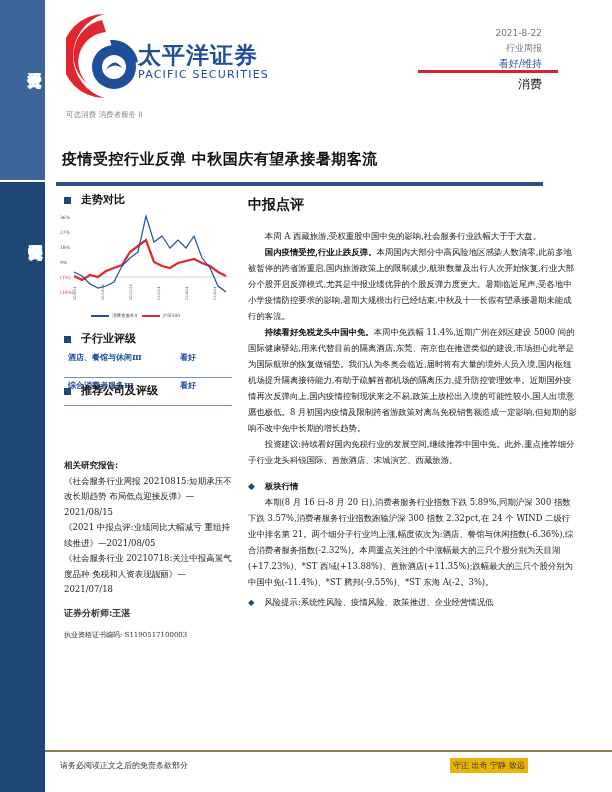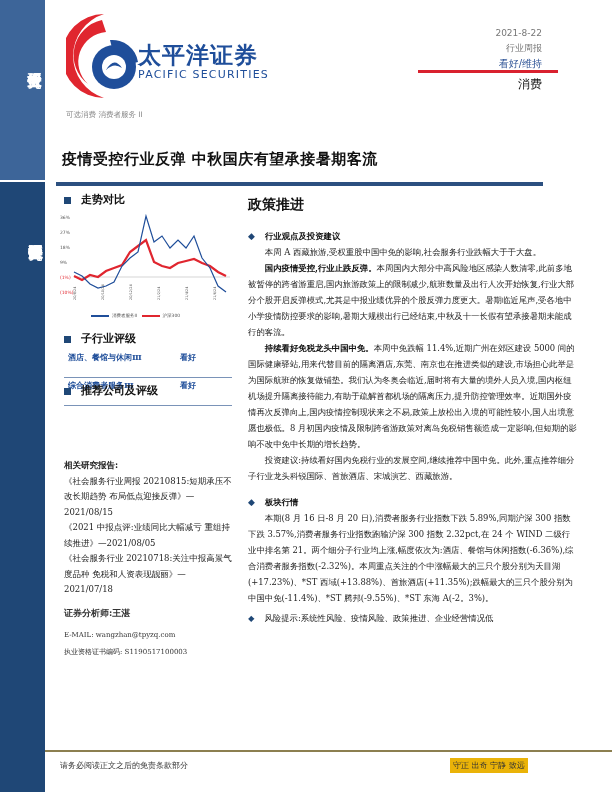--- a/index.html
+++ b/index.html
@@ -130,28 +130,26 @@
 
 <div class="related">
   <div class="lbl">相关研究报告:</div>
   <div>《社会服务行业周报 20210815:短期承压不改长期趋势 布局低点迎接反弹》—2021/08/15</div>
   <div>《2021 中报点评:业绩同比大幅减亏 重组持续推进》—2021/08/05</div>
   <div>《社会服务行业 20210718:关注中报高景气度品种 免税和人资表现靓丽》—2021/07/18</div>
 </div>
 
 <div class="analyst">
   <div class="name">证券分析师:王湛</div>
-  <div>E-MAIL: wangzhan@tpyzq.com</div>
   <div>执业资格证书编码: S1190517100003</div>
 </div>
 
-<div class="summary-title">政策推进</div>
+<div class="summary-title">中报点评</div>
 
 <div class="body" style="top:228px;">
-  <div class="bullet"><span class="dia">◆</span><span>行业观点及投资建议</span></div>
   <p class="indent">本周 A 西藏旅游,受权重股中国中免的影响,社会服务行业跌幅大于于大盘。</p>
   <p class="indent"><b class="em">国内疫情受控,行业止跌反弹。</b><span>本周国内大部分中高风险地区感染人数清零,此前多地被暂停的跨省游重启,国内旅游政策上的限制减少,航班数量及出行人次开始恢复,行业大部分个股开启反弹模式,尤其是中报业绩优异的个股反弹力度更大。暑期临近尾声,受各地中小学疫情防控要求的影响,暑期大规模出行已经结束,中秋及十一长假有望承接暑期未能成行的客流。</span></p>
   <p class="indent"><b class="em">持续看好免税龙头中国中免。</b><span>本周中免跌幅 11.4%,近期广州在郊区建设 5000 间的国际健康驿站,用来代替目前的隔离酒店,东莞、南京也在推进类似的建设,市场担心此举是为国际航班的恢复做铺垫。我们认为冬奥会临近,届时将有大量的境外人员入境,国内枢纽机场提升隔离接待能力,有助于疏解首都机场的隔离压力,提升防控管理效率。近期国外疫情再次反弹向上,国内疫情控制现状来之不易,政策上放松出入境的可能性较小,国人出境意愿也极低。8 月初国内疫情及限制跨省游政策对离岛免税销售额造成一定影响,但短期的影响不改中免中长期的增长趋势。</span></p>
   <p class="indent">投资建议:持续看好国内免税行业的发展空间,继续推荐中国中免。此外,重点推荐细分子行业龙头科锐国际、首旅酒店、宋城演艺、西藏旅游。</p>
   <div style="height:10px"></div>
   <div class="bullet"><span class="dia">◆</span><span>板块行情</span></div>
   <p class="indent">本期(8 月 16 日-8 月 20 日),消费者服务行业指数下跌 5.89%,同期沪深 300 指数下跌 3.57%,消费者服务行业指数跑输沪深 300 指数 2.32pct,在 24 个 WIND 二级行业中排名第 21。两个细分子行业均上涨,幅度依次为:酒店、餐馆与休闲指数(-6.36%),综合消费者服务指数(-2.32%)。本周重点关注的个中涨幅最大的三只个股分别为天目湖(+17.23%)、*ST 西域(+13.88%)、首旅酒店(+11.35%);跌幅最大的三只个股分别为中国中免(-11.4%)、*ST 腾邦(-9.55%)、*ST 东海 A(-2。3%)。</p>
   <div style="height:4px"></div>
   <div><span class="dia" style="color:#1f4776;margin-right:10px;">◆</span><span>风险提示:系统性风险、疫情风险、政策推进、企业经营情况低</span></div>
 </div>

